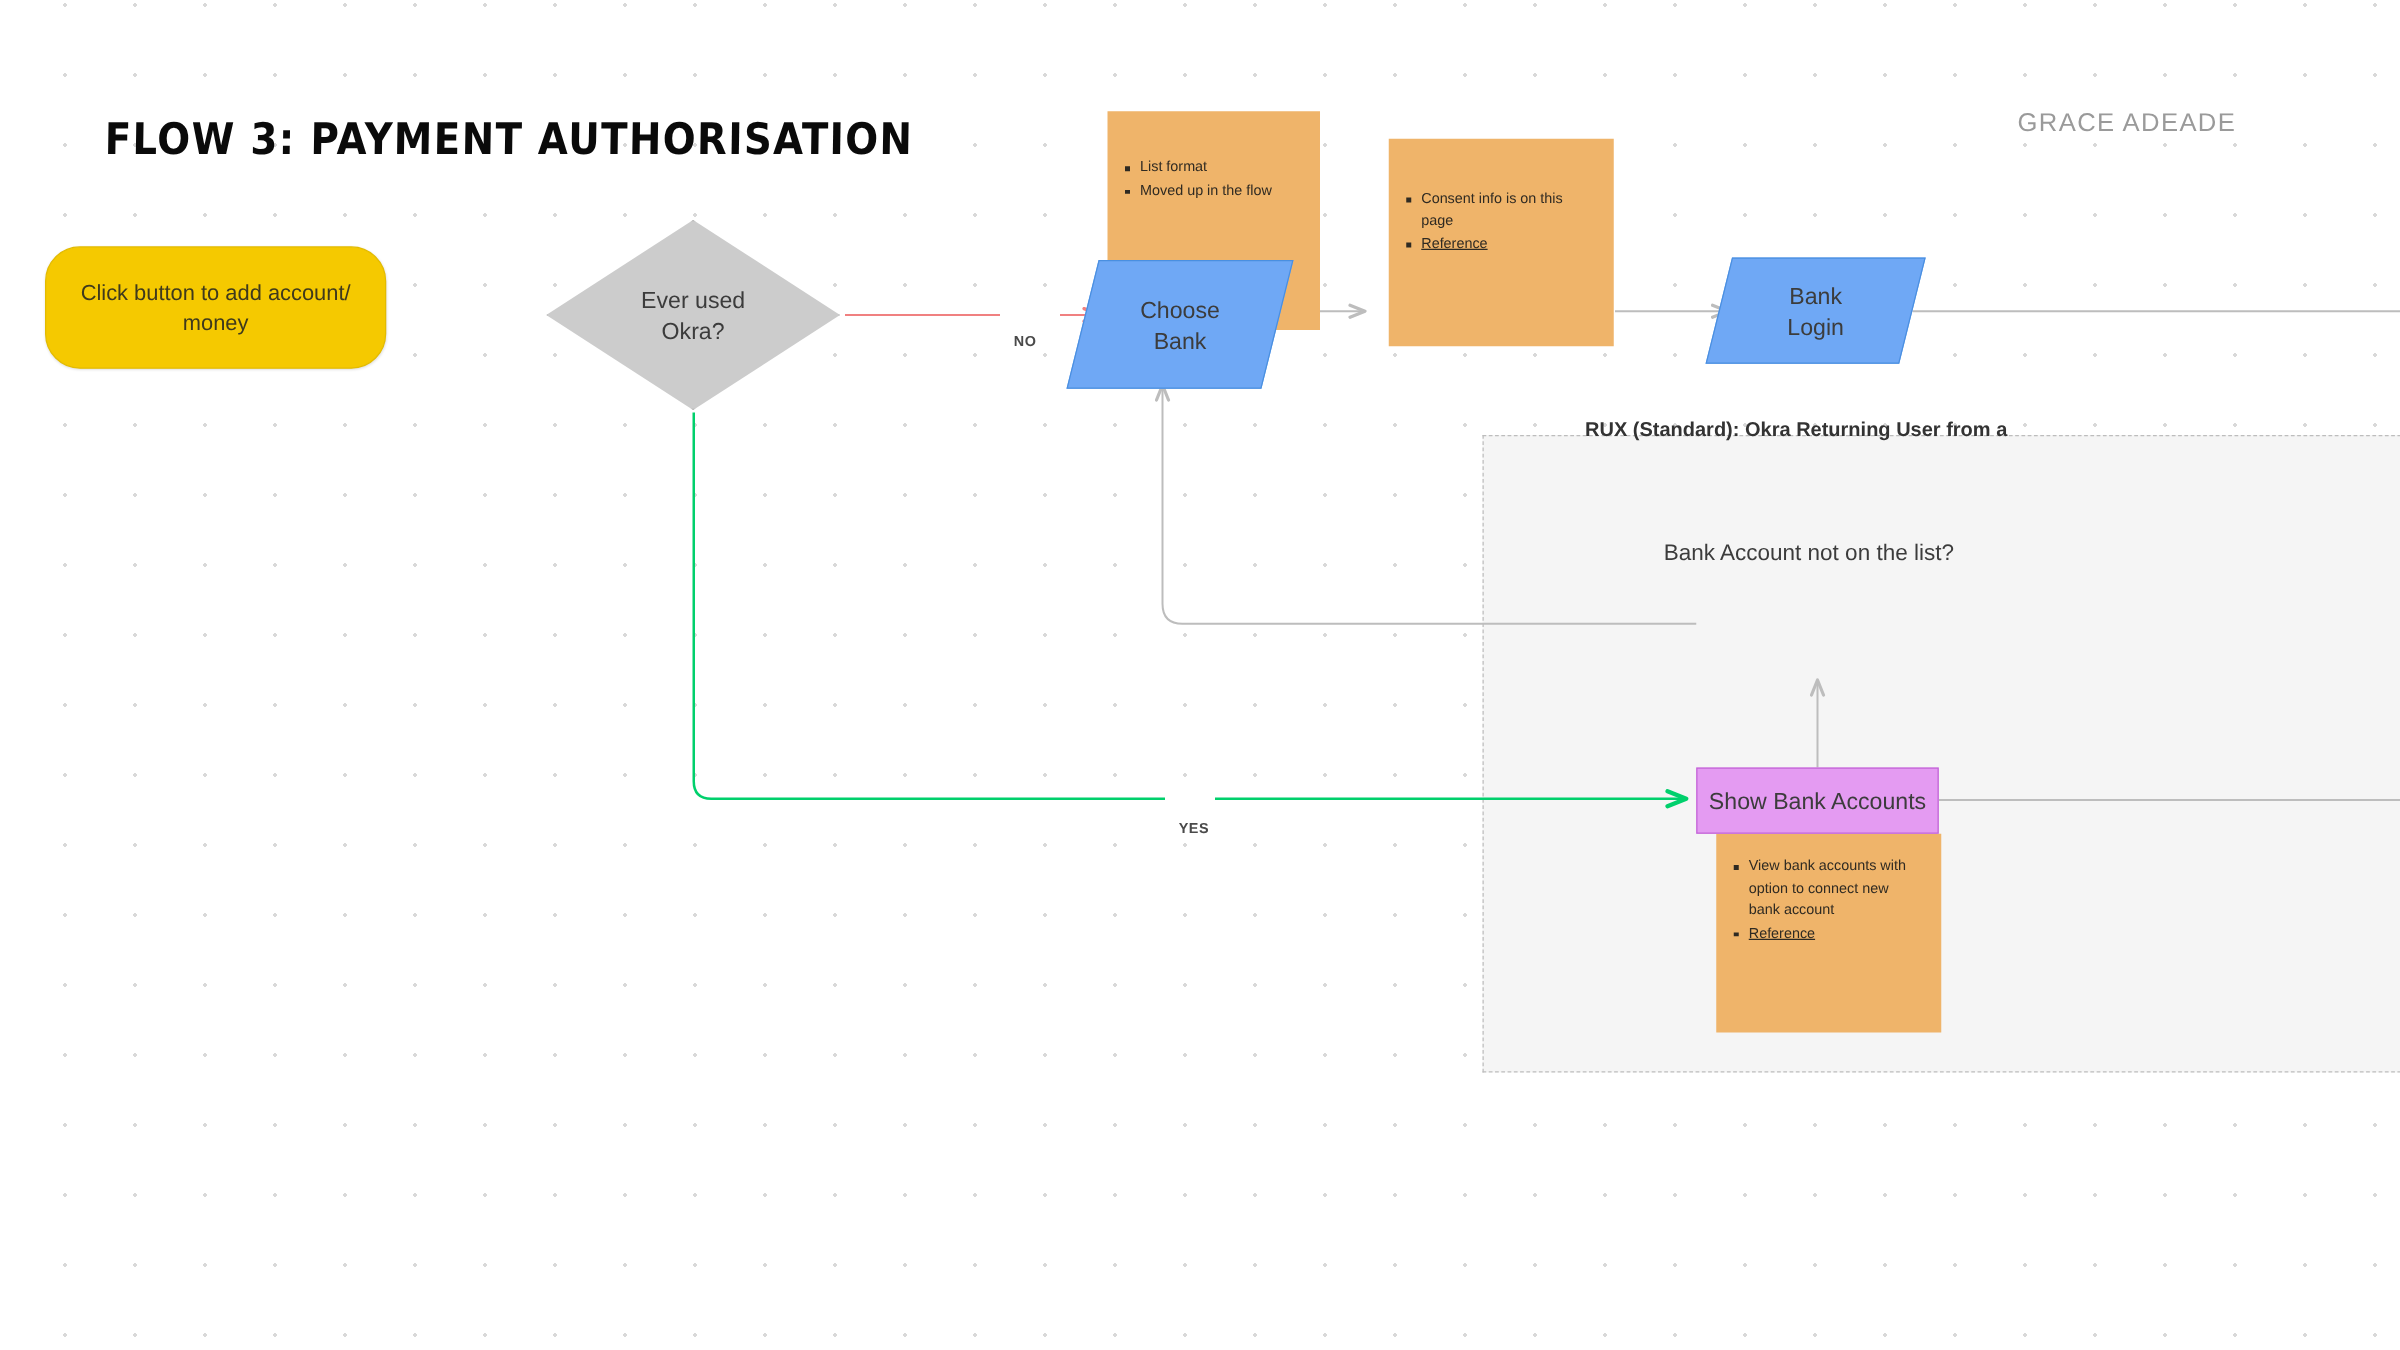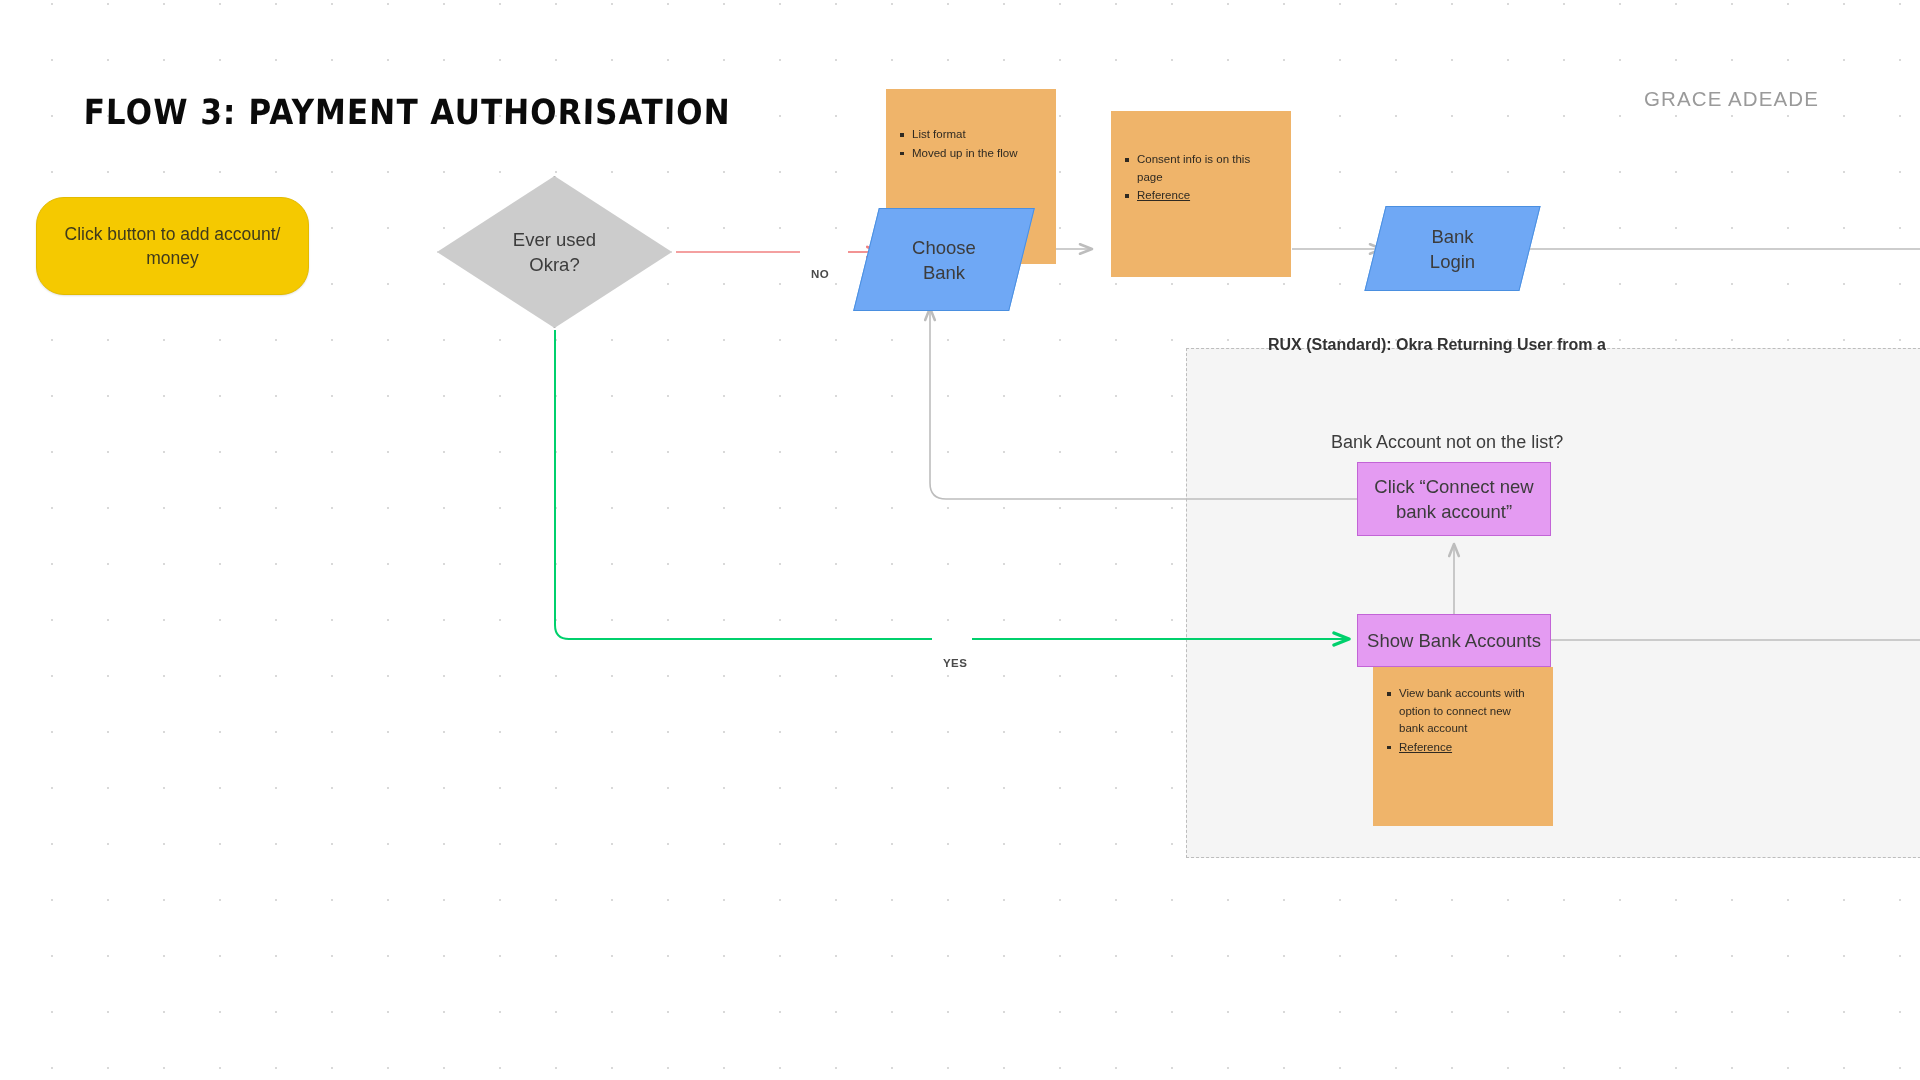--- a/index.html
+++ b/index.html
@@ -35,21 +35,21 @@
     color:#0a0a0a;
     white-space:nowrap;
     transform:scaleY(1.12) skewX(-1deg);
     transform-origin:left top;
   }
 
   
   #watermark {
     position:absolute; left:1614px; top:87px;
     font-size:20.5px; color:#9a9a9a;
-    letter-spacing:1.1px; white-space:nowrap;margin-left:30px;
+    letter-spacing:1.1px; white-space:nowrap;
   }
 
   
   .nodetext {
     position:absolute; inset:0;
     display:flex; align-items:center; justify-content:center;
     text-align:center;
     color:#3c3c3c;
     font-size:18.5px;
     line-height:25px;
@@ -285,24 +285,20 @@
 Bank</div>
     </div>
 
 
     <div id="node-bank-login" style="position:absolute;">
       <div class="parallelogram skew-in" style="position:absolute; inset:0;"></div>
       <div class="nodetext">Bank
 Login</div>
     </div>
 
-    <div class="rect-violet-light" id="node-connect-new">
-      <div class="nodetext">Click “Connect new
-bank account”</div>
-    </div>
 
     <div class="rect-violet-light" id="node-show-accounts">
       <div class="nodetext">Show Bank Accounts</div>
     </div>
   </div>
 
   <div class="layer-top">
     <div id="flow-title">FLOW 3: PAYMENT AUTHORISATION</div>
     <div id="watermark">GRACE ADEADE</div>
 

